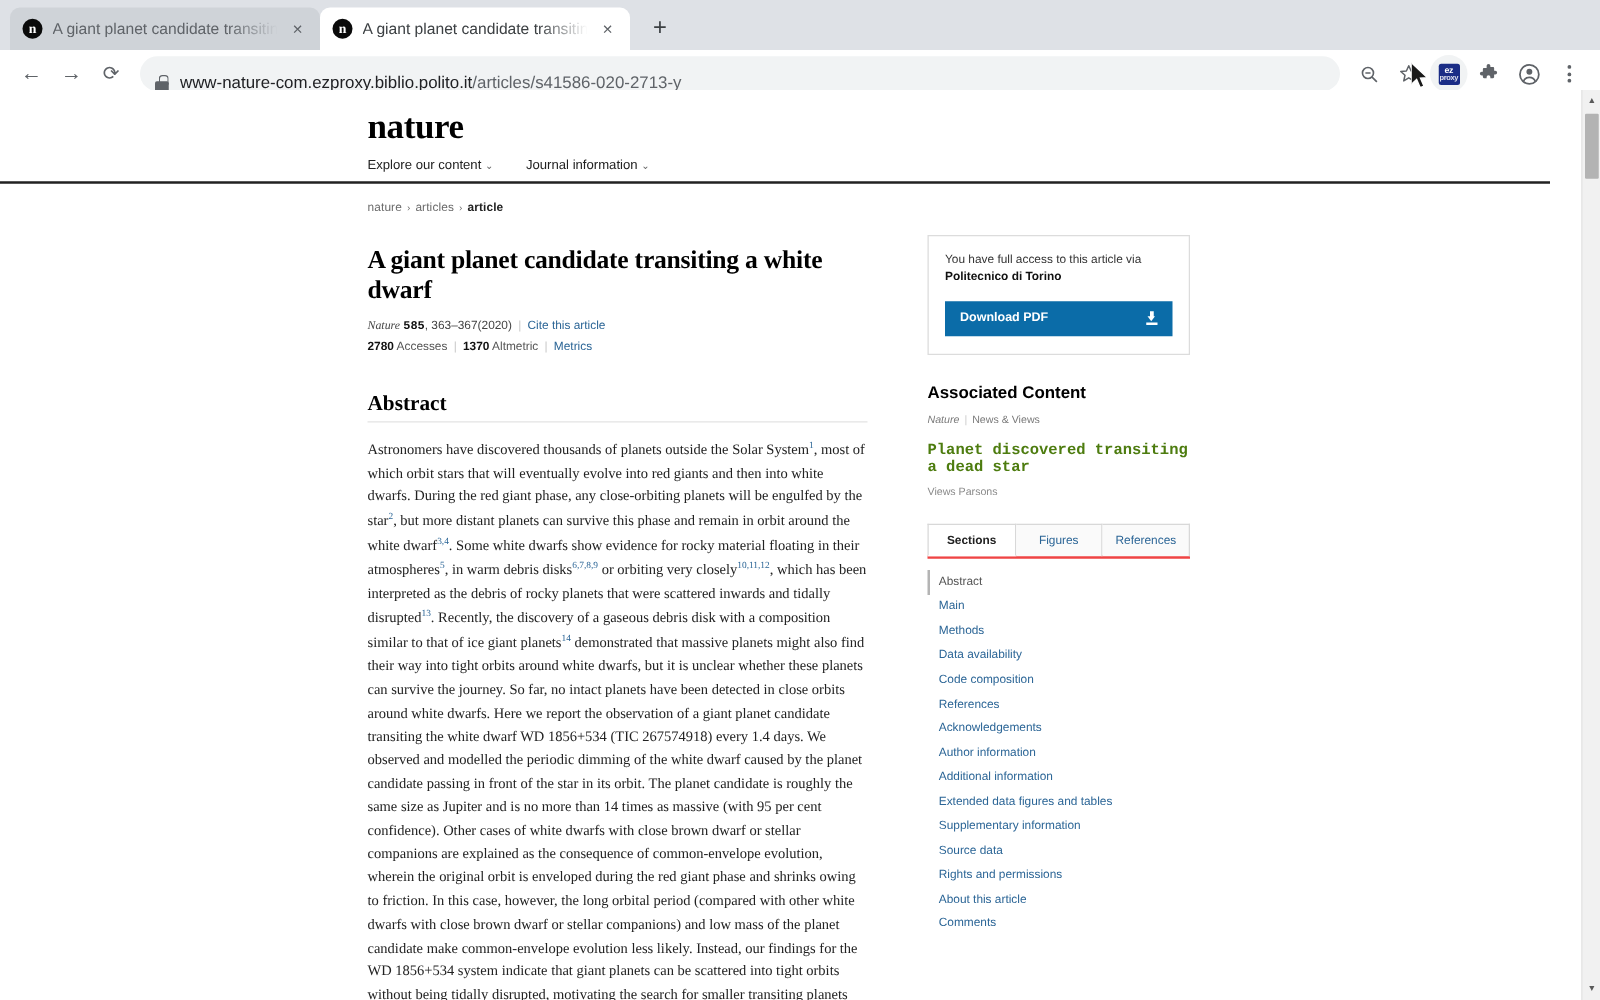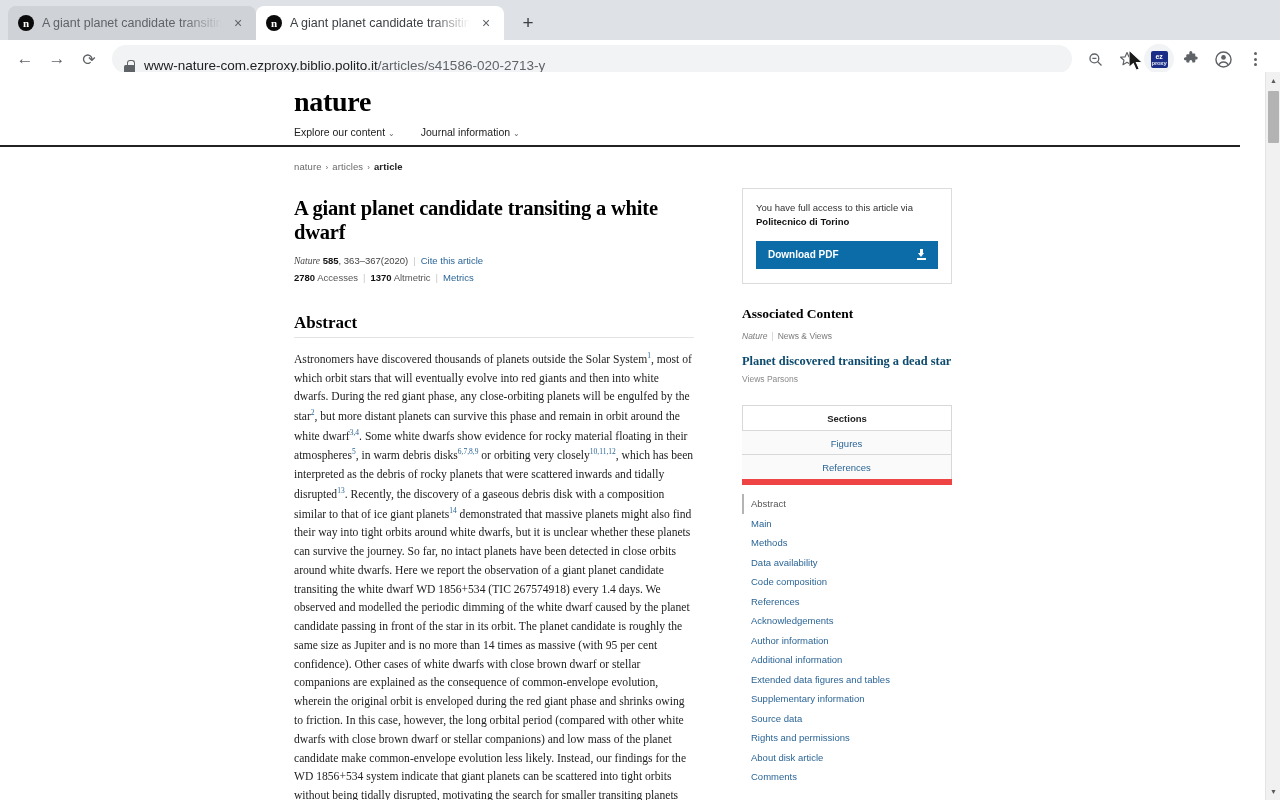--- a/index.html
+++ b/index.html
@@ -150,21 +150,21 @@
   .kicker .bar { color: #c9c9c9; margin: 0 5px; }
   .article-title {
     font-family: "Liberation Serif", serif; font-weight: 700;
     font-size: 20.5px; line-height: 1.18; color: #000; margin: 0 0 11px 0;
     letter-spacing: -0.2px;
   }
   .authors { font-size: 9.5px; color: #2b6596; margin-bottom: 13px; line-height: 1.5; }
   .authors a { color: #2b6596; }
   .citation { font-size: 9.5px; color: #444; margin-bottom: 6px; }
   .citation em { font-family: "Liberation Serif", serif; font-style: italic; }
-  .citation b { font-weight: bold; color: #111; }
+  .citation b { font-weight: bold; color: #111; font-family: Liberation Mono, monospace; }
   .citation a { color: #2b6596; }
   .citation .bar, .metrics .bar { color: #c9c9c9; margin: 0 5px; }
   .metrics { font-size: 9.5px; color: #555; }
   .metrics b { color: #111; font-weight: bold; }
   .metrics a { color: #2b6596; }
 
   .sec-head {
     font-family: "Liberation Serif", serif; font-weight: 700; font-size: 17px;
     color: #000; margin: 30px 0 4px 0;
   }
@@ -193,34 +193,34 @@
     content: ""; position: absolute; left: 3.2px; top: 0; width: 2.4px; height: 5px; background: #fff;
   }
   .dl-ico::after {
     content: ""; position: absolute; left: 1px; top: 4px;
     border-left: 3.5px solid transparent; border-right: 3.5px solid transparent;
     border-top: 4px solid #fff;
   }
   .dl-base { position: absolute; left: 0; bottom: 0; width: 9px; height: 1.6px; background: #fff; }
 
   .assoc-head {
-    font-family: Liberation Serif, serif; font-weight: 700; font-size: 13.5px;
+    font-family: Liberation Sans, sans-serif; font-weight: 700; font-size: 13.5px;
     color: #000; margin: 22px 0 9px 0;
   }
   .assoc-meta { font-size: 8.5px; color: #7a7a7a; margin-bottom: 3px; }
   .assoc-meta em { font-style: italic; }
   .assoc-meta .bar { color: #ccc; margin: 0 4px; }
   .assoc-title {
-    font-family: Liberation Serif, serif; font-weight: 700; font-size: 12.4px;
-    color: #0c4a6e; line-height: 1.2; margin-bottom: 6px; margin-top: 13px;
+    font-family: Liberation Mono, monospace; font-weight: 700; font-size: 12.4px;
+    color: #4d7c0f; line-height: 1.2; margin-bottom: 6px; margin-top: 13px;
   }
   .assoc-author { font-size: 8.5px; color: #8a8a8a; }
 
   .tabs {
-    display: flex; margin-top: 21px; border-bottom: 7px solid #ef4444; flex-direction: column;
+    display: flex; margin-top: 21px; border-bottom: 3px solid #ef4444;
   }
   .tab-item {
     flex: 1; text-align: center; font-size: 9.5px; padding: 7px 0 6px 0;
     color: #2b6596; border: 1px solid #d8d8d8; border-bottom: none;
     background: #fafafa; margin-bottom: -1px;
   }
   .tab-item.active { color: #222; font-weight: bold; background: #fff; border-bottom: 1px solid #fff; }
   .tab-item + .tab-item { border-left: none; }
 
   .sec-list { margin-top: 9px; }
@@ -392,21 +392,21 @@
             <div class="sec-link">Data availability</div>
             <div class="sec-link">Code composition</div>
             <div class="sec-link">References</div>
             <div class="sec-link">Acknowledgements</div>
             <div class="sec-link">Author information</div>
             <div class="sec-link">Additional information</div>
             <div class="sec-link">Extended data figures and tables</div>
             <div class="sec-link">Supplementary information</div>
             <div class="sec-link">Source data</div>
             <div class="sec-link">Rights and permissions</div>
-            <div class="sec-link">About disk article</div>
+            <div class="sec-link">About this article</div>
             <div class="sec-link">Comments</div>
           </div>
 
         </div>
       </div>
     </div>
   </div>
 
   <div class="page-gap"></div>
 

